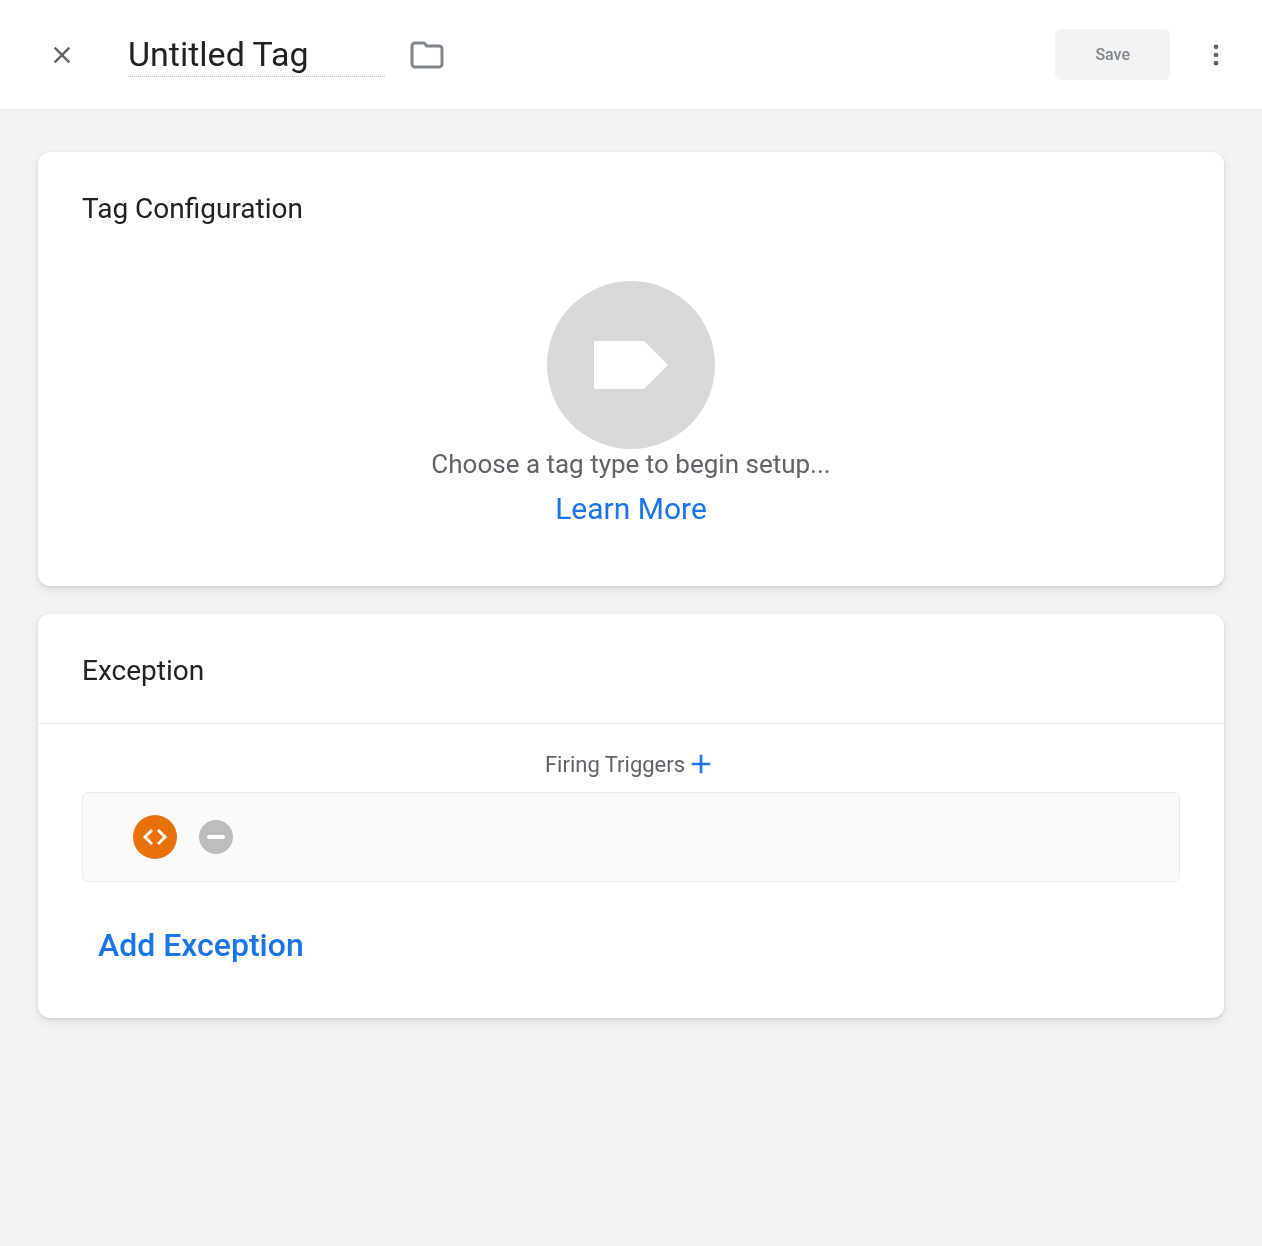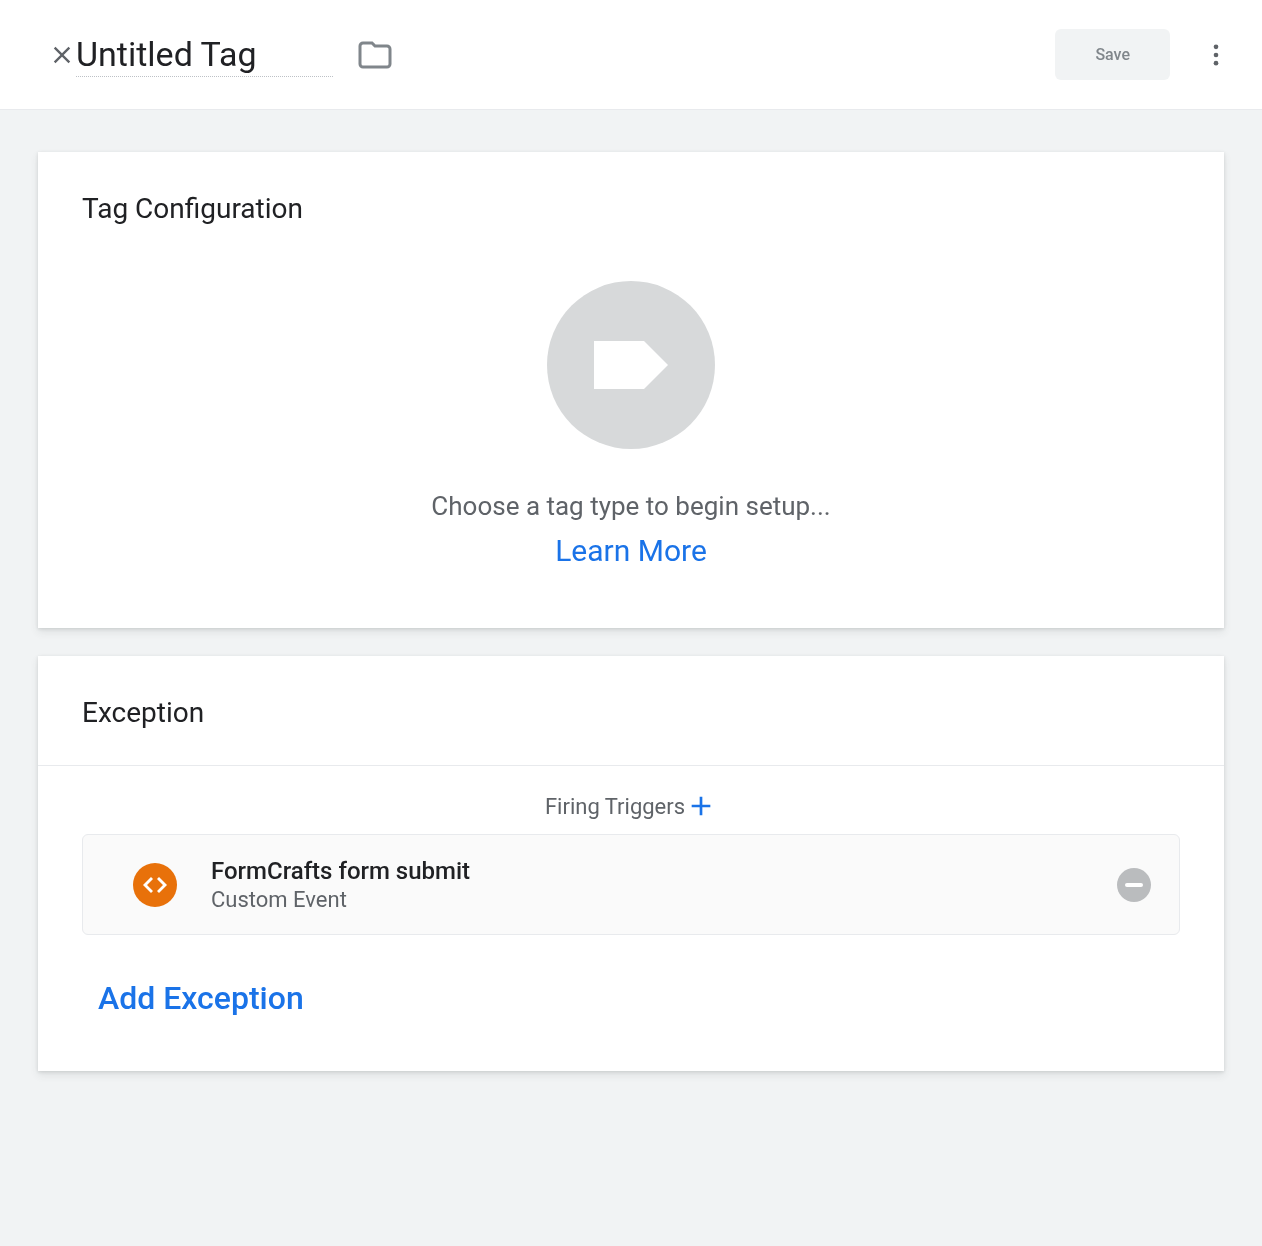--- a/index.html
+++ b/index.html
@@ -25,20 +25,21 @@
       display: flex;
       align-items: center;
       justify-content: center;
       color: #5f6368;
     }
     .close-icon svg { width: 28px; height: 28px; }
     .title-input {
       font-size: 34px;
       font-weight: 400;
       color: #202124;
+      margin-left: 52px;
       border: none;
       border-bottom: 1px dotted #bdc1c6;
       outline: none;
       padding: 2px 0;
       background: transparent;
       min-width: 190px;
       font-family: inherit;
     }
     .folder-icon {
       margin-left: 24px;
@@ -66,21 +67,21 @@
       display: flex;
       align-items: center;
       color: #5f6368;
     }
     .more-icon svg { width: 28px; height: 28px; }
     
     .content { padding: 42px 38px; }
     
     .card {
       background: #fff;
-      border-radius: 0;
+      border-radius: 12px;
       box-shadow: 0 1px 3px rgba(60,64,67,0.15), 0 4px 8px rgba(60,64,67,0.1);
       margin-bottom: 28px;
     }
     
     .card-title {
       font-size: 28px;
       color: #202124;
       padding: 40px 44px 0 44px;
       font-weight: 400;
     }
@@ -96,21 +97,20 @@
       width: 168px;
       height: 168px;
       border-radius: 50%;
       background: #d7d9da;
       display: flex;
       align-items: center;
       justify-content: center;
     }
     .tag-circle svg { width: 74px; height: 48px; fill: #fff; }
     .setup-text {
-      margin-top: 42px;
       font-size: 26px;
       color: #5f6368;
     }
     .learn-more {
       margin-top: 12px;
       font-size: 30px;
       color: #1a73e8;
       text-decoration: none;
       cursor: pointer;
     }
@@ -241,24 +241,20 @@
               <path fill="currentColor" d="M19 13h-6v6h-2v-6H5v-2h6V5h2v6h6v2z"></path>
             </svg>
         </div>
       </div>
       <div class="trigger-item">
         <div class="trigger-icon-circle">
           <svg viewBox="0 0 24 16">
               <path d="M8 0 L0 8 L8 16 L10 14 L4 8 L10 2 Z M16 0 L24 8 L16 16 L14 14 L20 8 L14 2 Z"></path>
             </svg>
         </div>
-        <div class="trigger-text">
-          <div class="trigger-name">FormCrafts form submit</div>
-          <div class="trigger-type">Custom Event</div>
-        </div>
         <div class="remove-icon">
           <svg viewBox="0 0 18 4">
               <rect width="18" height="4" rx="2"></rect>
             </svg>
         </div>
       </div>
     </div>
     <div class="add-exception">Add Exception</div>
   </div>
 

